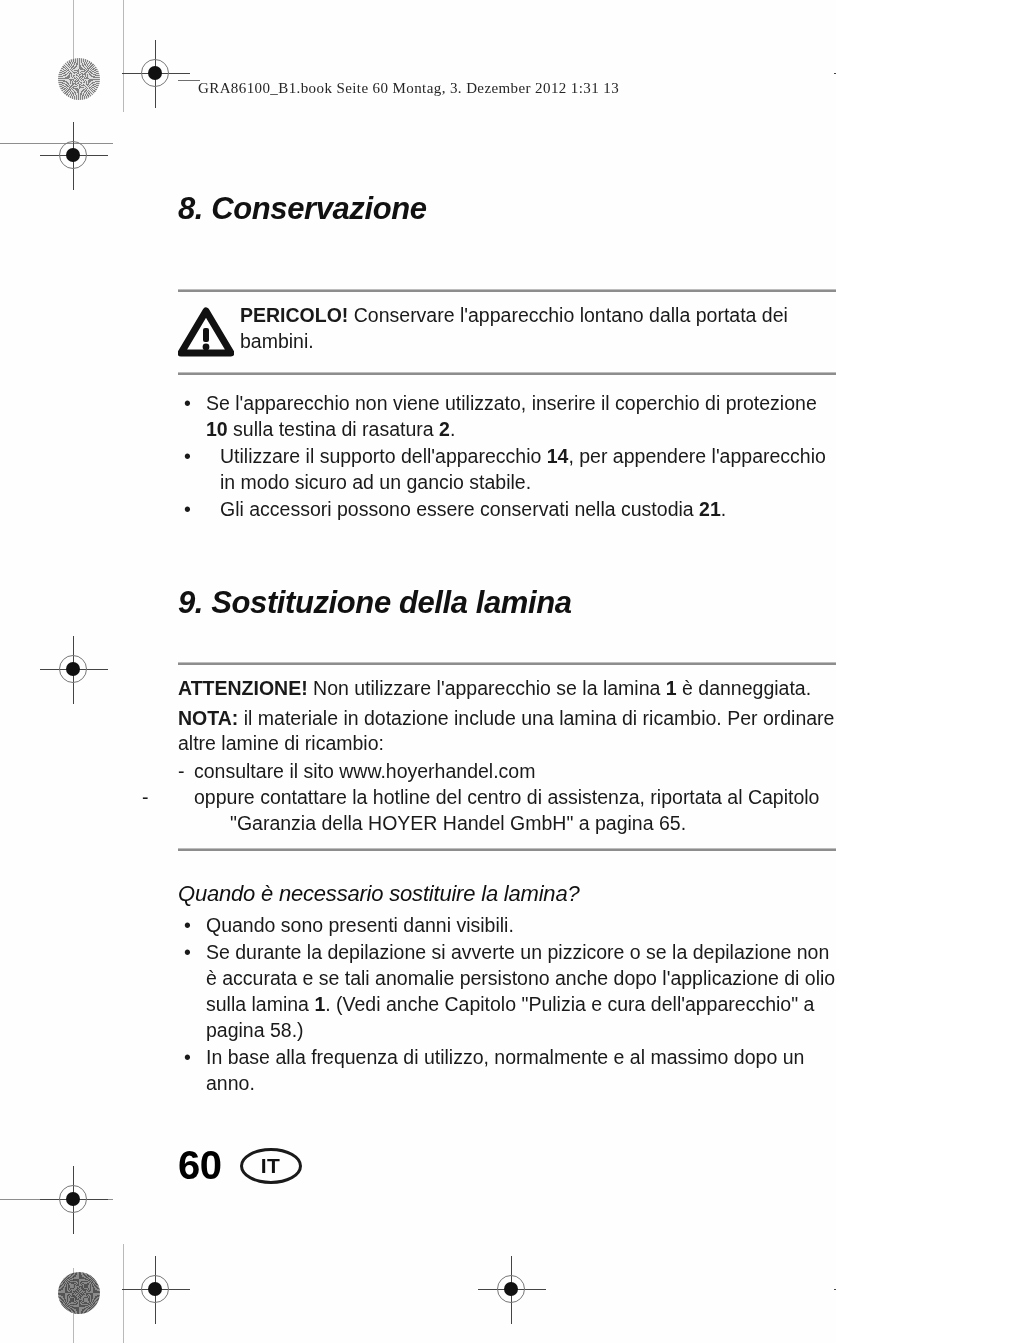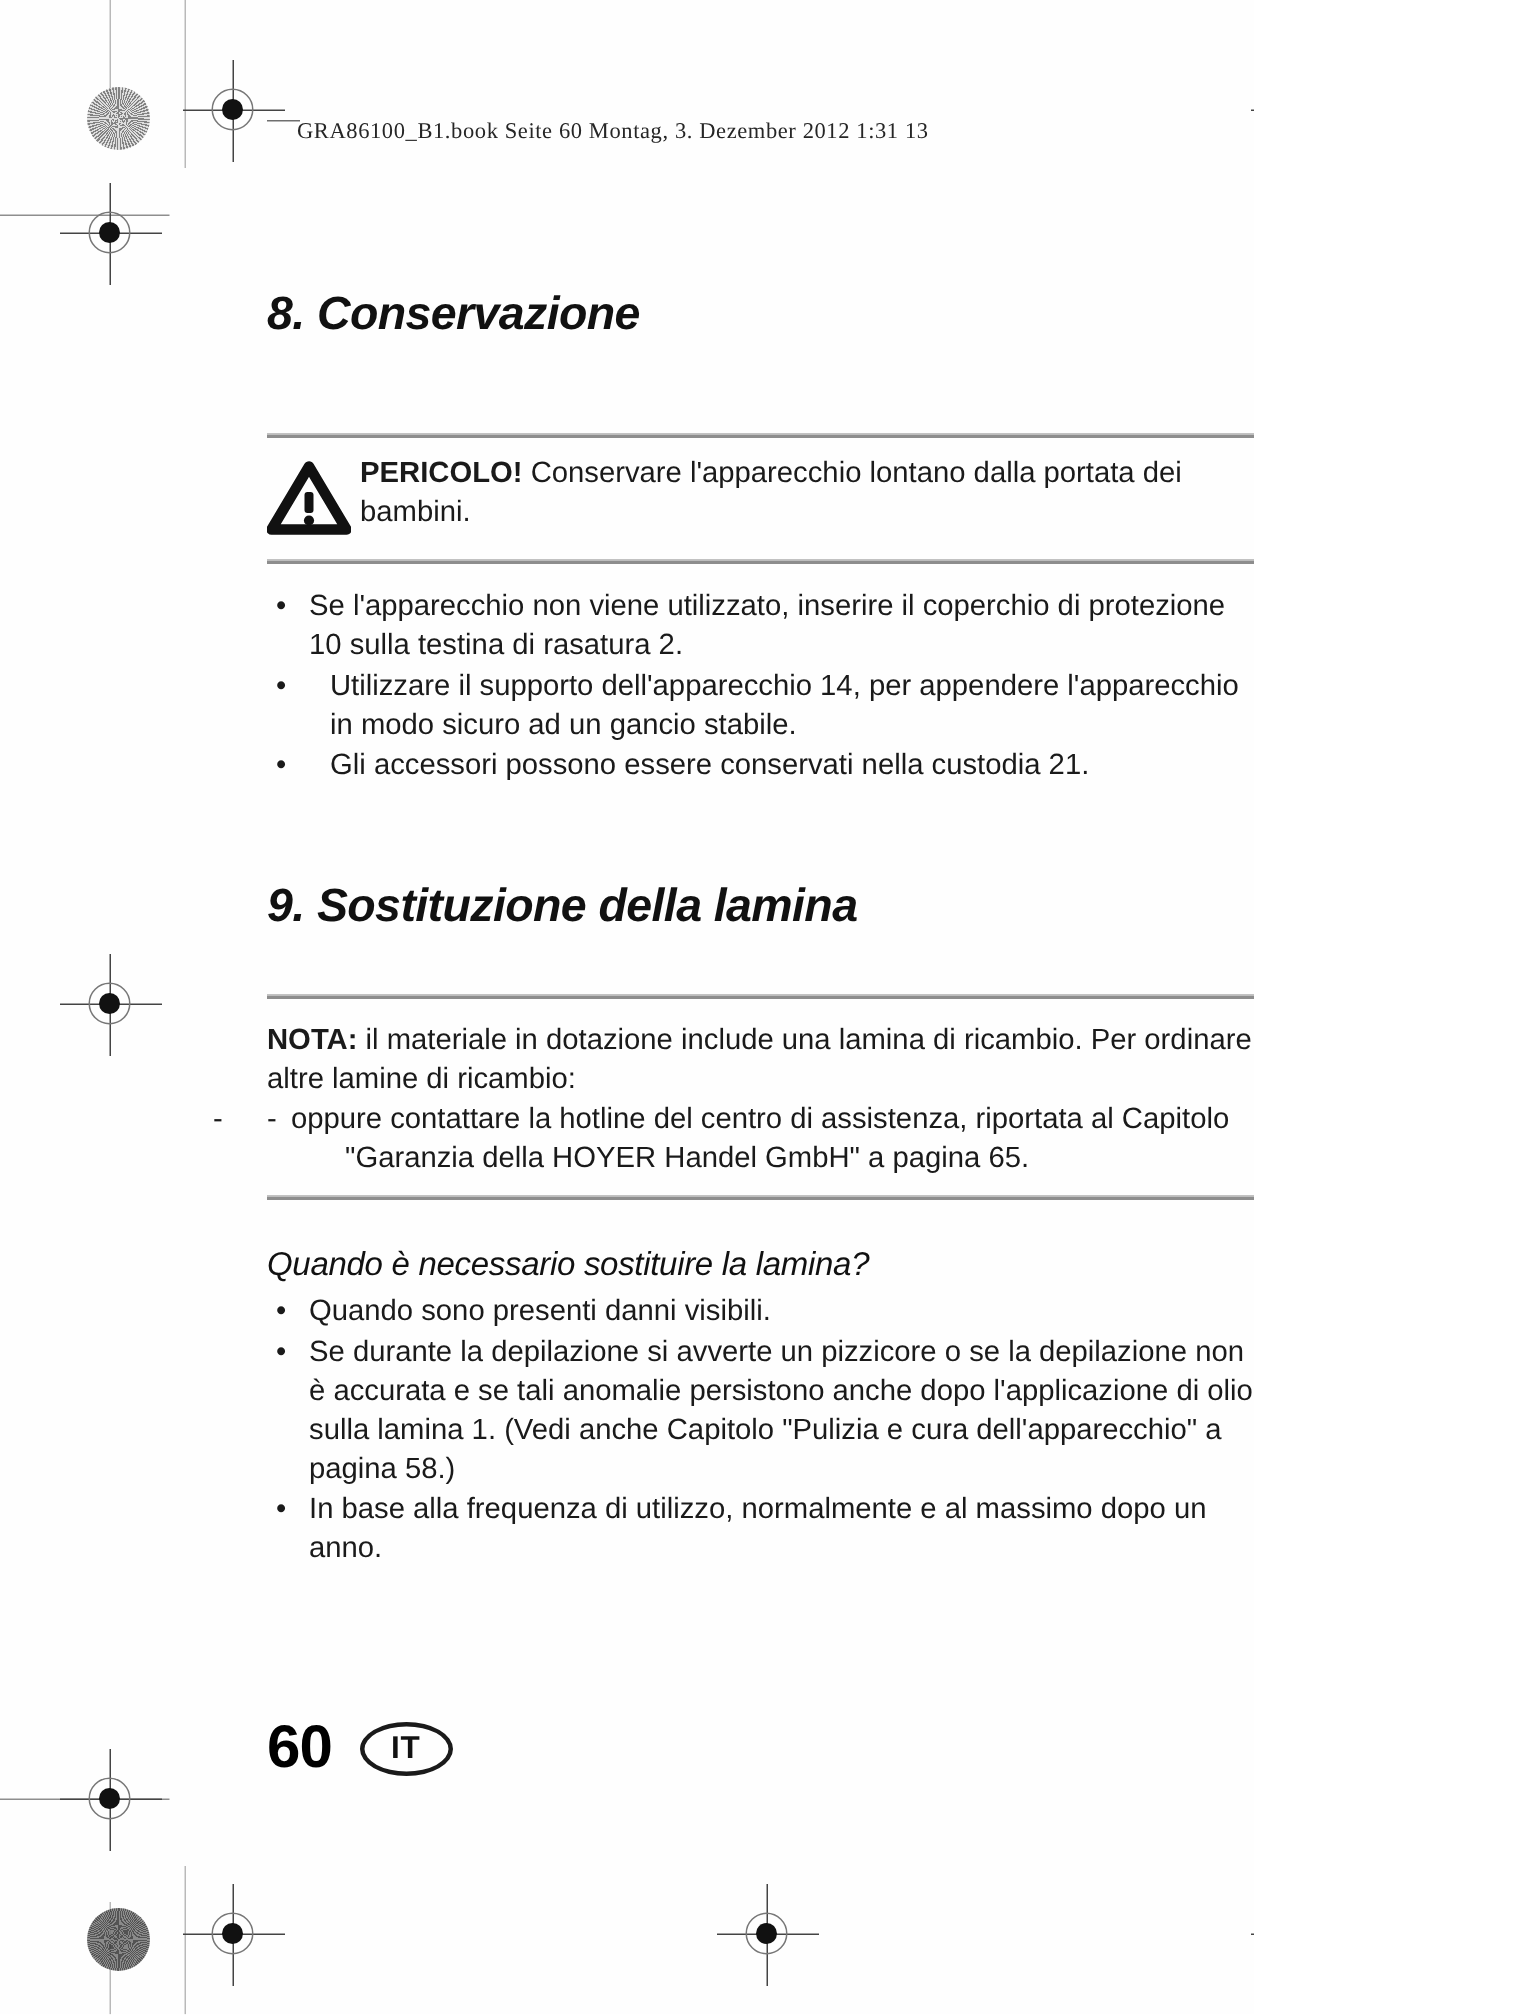--- a/index.html
+++ b/index.html
@@ -176,21 +176,21 @@
   ul.bullets > li .bullet {
     position: absolute;
     left: 6px;
     top: 0;
     font-size: 19.5px;
     line-height: 1.33;
   }
   ul.bullets > li .txt {
     display: block;
   }
-  ul.bullets > li .txt b { font-weight: normal; }
+  ul.bullets > li .txt b { font-weight: bold; }
 
   ul.dashes {
     list-style: none;
     margin: 0;
     padding: 0;
   }
   ul.dashes > li {
     position: relative;
     padding-left: 16px;
     font-size: 19.5px;
@@ -358,25 +358,28 @@
         <li class="wide">
           <span class="bullet">•</span>
           <span class="txt"><span>Gli accessori possono essere conservati nella custodia </span><b>21</b><span>.</span></span>
         </li>
       </ul>
 
     <h1 class="section" style="margin-top:62px;">9. Sostituzione della lamina</h1>
 
     <div class="rule" style="margin-top:41px;"></div>
     <div class="box">
+      <p class="hang">
+        <span class="hang-first"><b>ATTENZIONE!</b></span><span id="attention-body"><span> Non utilizzare l'apparecchio se la lamina </span><b>1</b><span> è danneggiata.</span></span>
+      </p>
       <p style="margin-top:4px;">
         <b>NOTA:</b><span> il materiale in dotazione include una lamina di ricambio. Per ordinare altre lamine di ricambio:</span>
       </p>
       <ul class="dashes" id="list-dashes" style="margin-top:2px;">
-          <li><span class="dash">-</span></li>
+          <li><span class="dash">-</span><span>consultare il sito www.hoyerhandel.com</span></li>
           <li class="wrap2 hangdeep" style="padding-left: 52px; text-indent: -36px;"><span class="dash" style="left: 0px;">-</span><span style="display: inline; text-indent: 0px;">oppure contattare la hotline del centro di assistenza, riportata al Capitolo "Garanzia della HOYER Handel GmbH" a pagina 65.</span></li>
         </ul>
     </div>
     <div class="rule"></div>
 
     <h2 class="sub" style="margin-top:30px;">Quando è necessario sostituire la lamina?</h2>
 
     <ul class="bullets" style="margin-top:6px;" id="list-sec9">
         <li>
           <span class="bullet">•</span>

